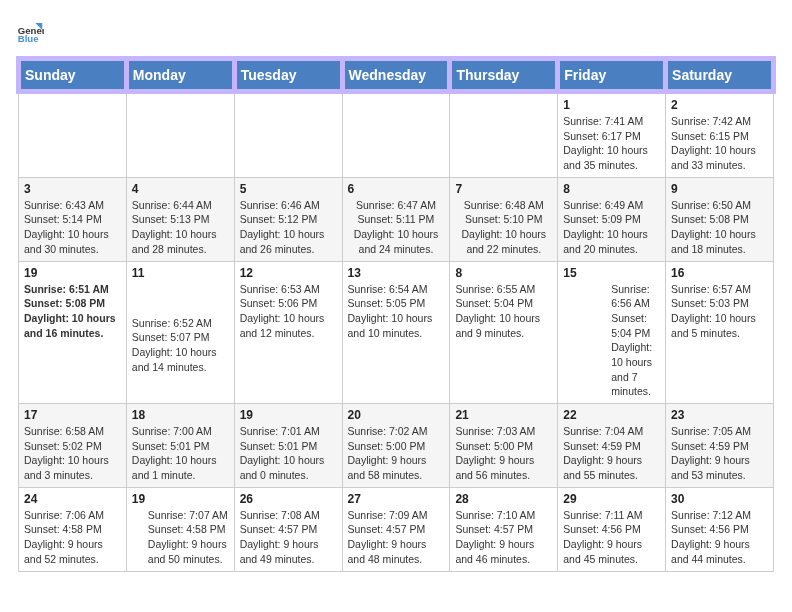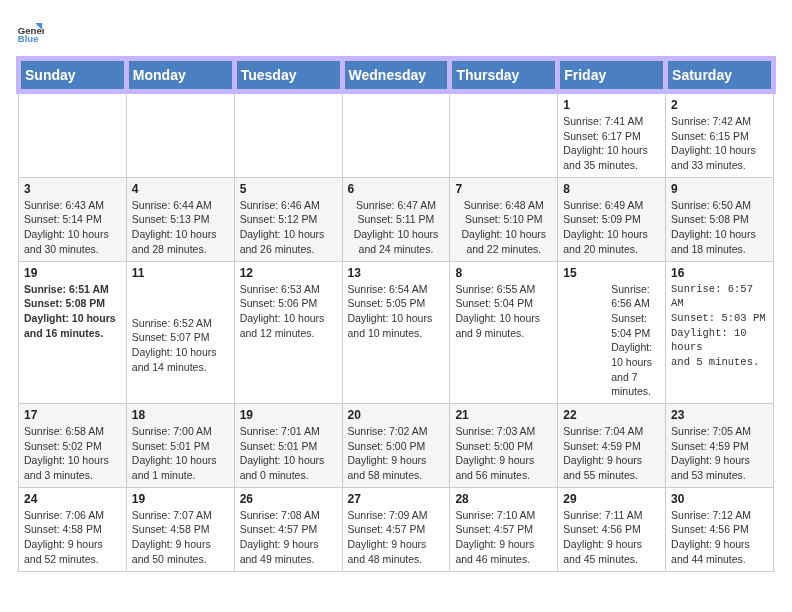--- a/index.html
+++ b/index.html
@@ -217,21 +217,21 @@
         </td>
         <td>
           <span class="day-num">15</span>
           <div class="day-info" style="white-space: pre-line; margin-left: 48px;">Sunrise: 6:56 AM
 Sunset: 5:04 PM
 Daylight: 10 hours
 and 7 minutes.</div>
         </td>
         <td>
           <span class="day-num">16</span>
-          <div class="day-info" style="white-space: pre-line; font-family: Liberation Mono, monospace;">Sunrise: 6:57 AM
+          <div class="day-info" style="white-space: pre-line;">Sunrise: 6:57 AM
 Sunset: 5:03 PM
 Daylight: 10 hours
 and 5 minutes.</div>
         </td>
       </tr>
       <tr>
         <td>
           <span class="day-num">17</span>
           <div class="day-info" style="white-space: pre-line;">Sunrise: 6:58 AM
 Sunset: 5:02 PM
@@ -284,21 +284,21 @@
       <tr>
         <td>
           <span class="day-num">24</span>
           <div class="day-info" style="white-space: pre-line;">Sunrise: 7:06 AM
 Sunset: 4:58 PM
 Daylight: 9 hours
 and 52 minutes.</div>
         </td>
         <td>
           <span class="day-num">19</span>
-          <div class="day-info" style="white-space: pre-line;">Sunrise: 7:07 AM
+          <div class="day-info" style="white-space: pre-line; margin-left: 16px;">Sunrise: 7:07 AM
 Sunset: 4:58 PM
 Daylight: 9 hours
 and 50 minutes.</div>
         </td>
         <td>
           <span class="day-num">26</span>
           <div class="day-info" style="white-space: pre-line;">Sunrise: 7:08 AM
 Sunset: 4:57 PM
 Daylight: 9 hours
 and 49 minutes.</div>

